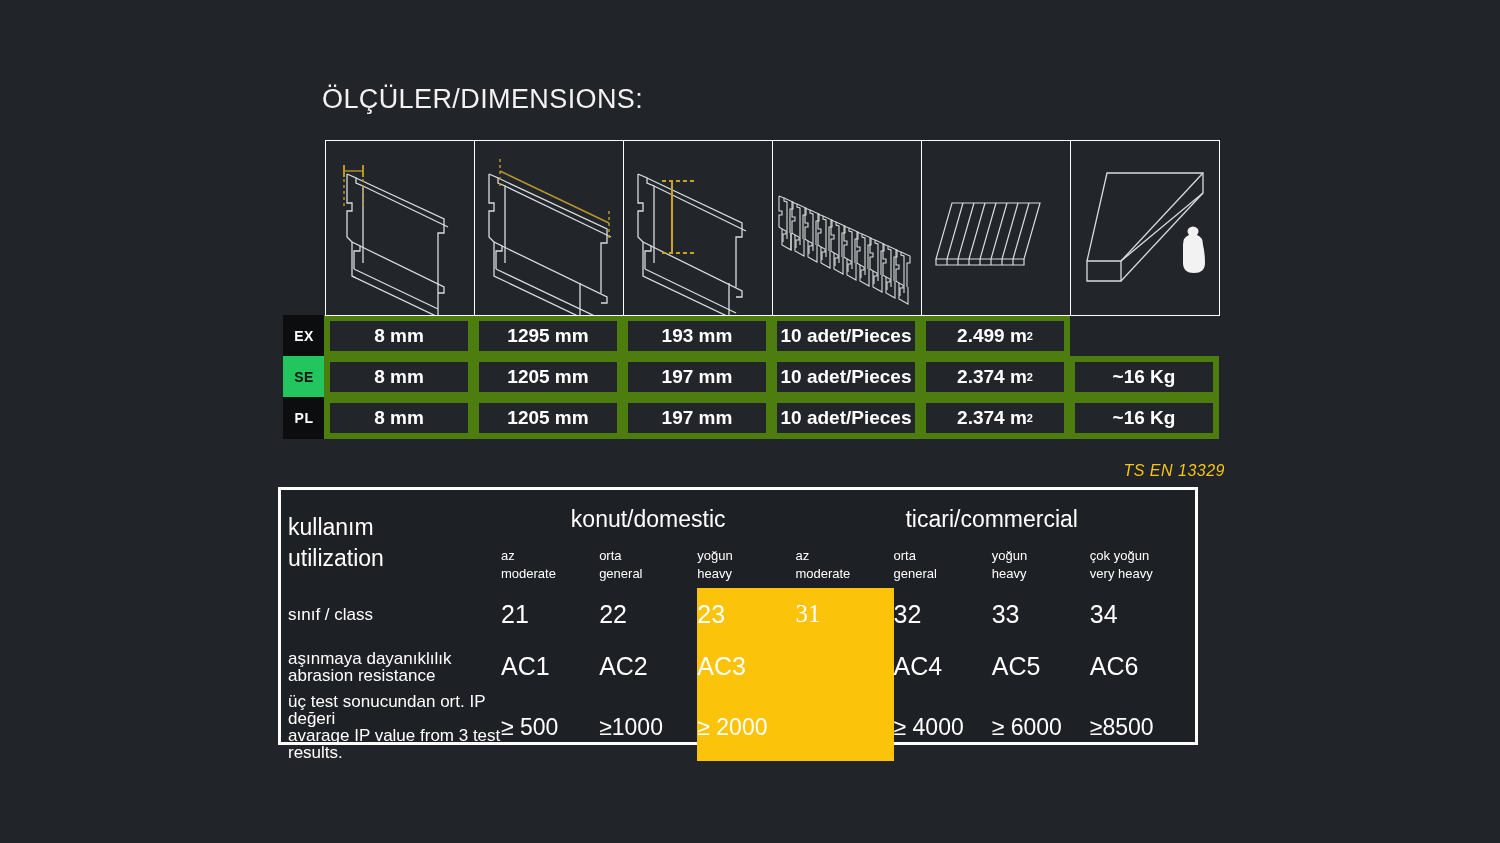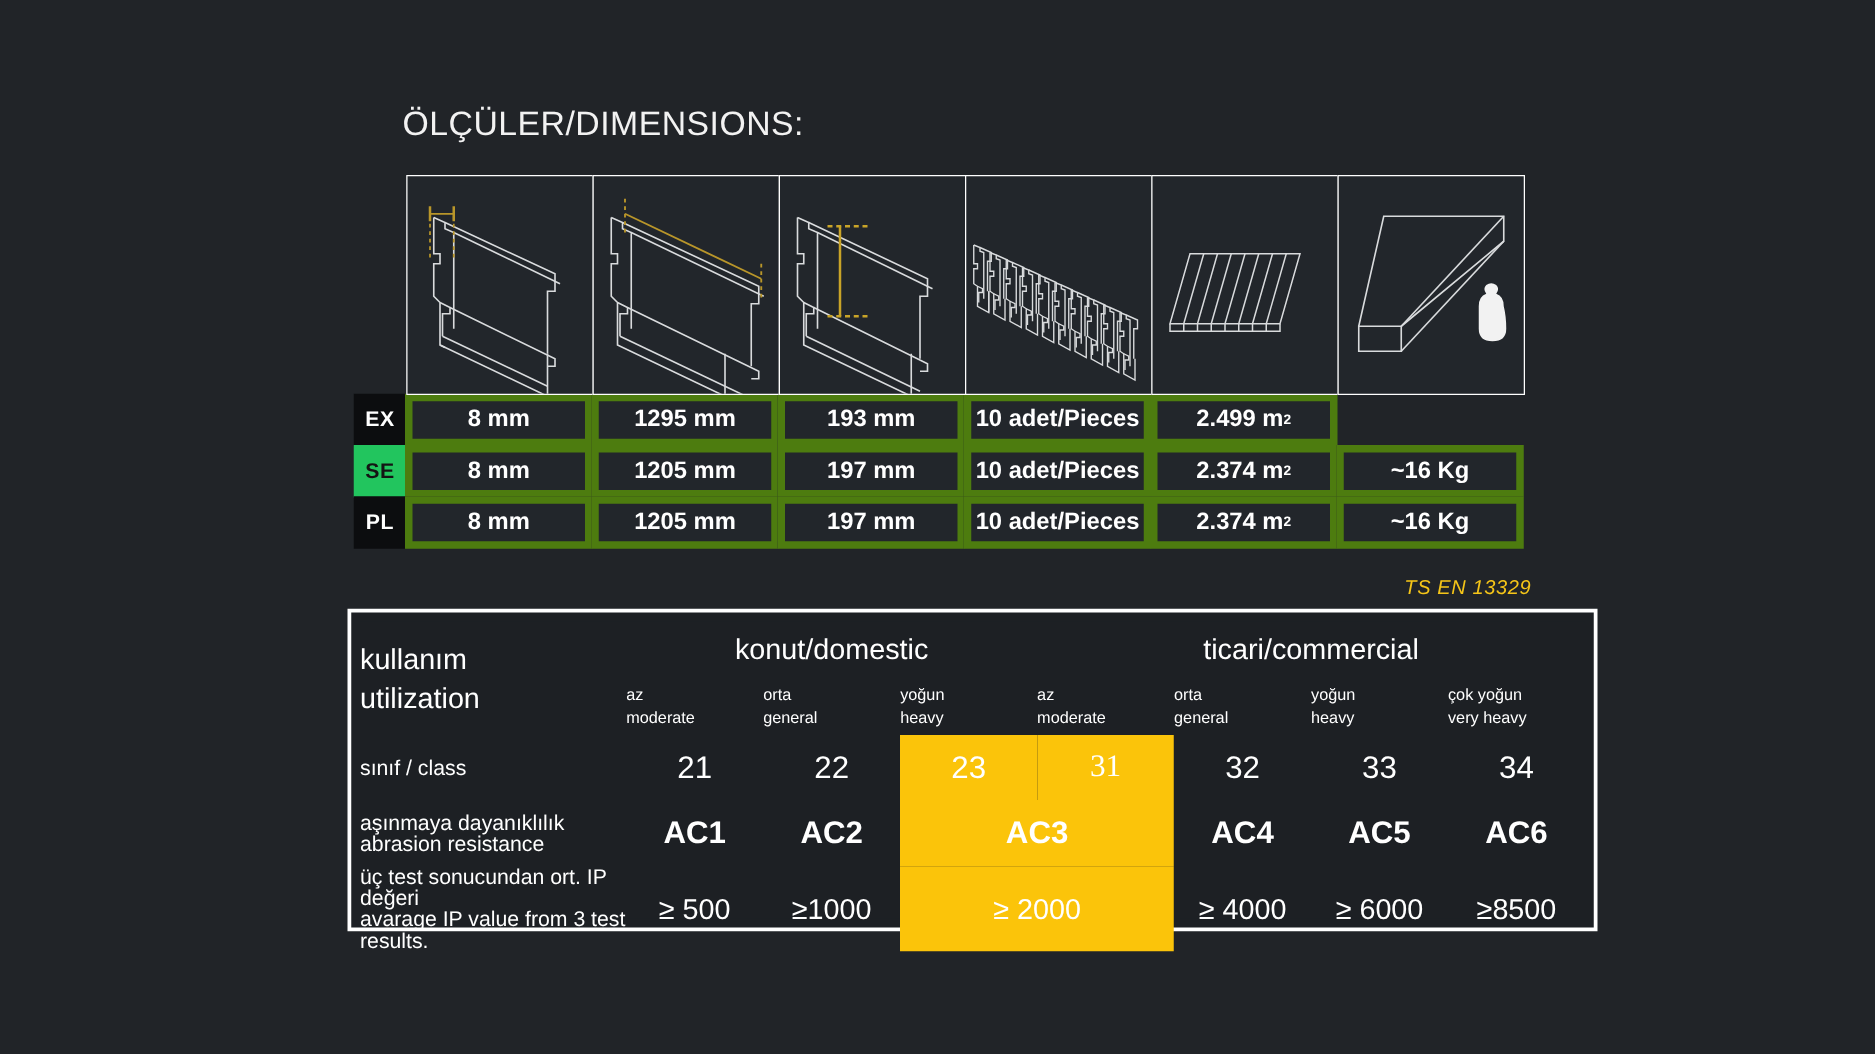--- a/index.html
+++ b/index.html
@@ -30,21 +30,21 @@
     position:relative;overflow:hidden;
     box-sizing:border-box;
   }
   .dim-pic-cell:first-child{margin-left:0;}
   .dim-pic-cell svg{position:absolute;left:0;top:0;}
 
   .dim-row{display:flex;height:42px;margin-top:-1px;}
   .dim-label{
     width:42px;height:42px;box-sizing:border-box;
     display:flex;align-items:center;justify-content:center;
-    font-size:17px;font-weight:bold;letter-spacing:.5px;
+    font-size:14px;font-weight:bold;letter-spacing:.5px;
   }
   .dim-label.black{background:#0c0d0f;color:#ffffff;}
   .dim-label.yellow{background:#22c55e;color:#141414;}
   .dim-cell{
     width:150px;height:42px;box-sizing:border-box;
     border:6px solid #4d7c0f;margin-left:-1px;
     display:flex;align-items:center;justify-content:center;
     color:#ffffff;font-size:19px;font-weight:bold;
     background:#22262b;white-space:nowrap;
   }
@@ -54,21 +54,21 @@
   .std-tag{
     position:absolute;left:0;top:462px;width:1225px;
     text-align:right;
     color:#f5c518;font-size:16px;font-style:italic;
     letter-spacing:.5px;
   }
 
   
   .util-outer{
     position:absolute;left:278px;top:487px;
-    width:1000px;height:258px;
+    width:920px;height:258px;
     border:3px solid #ffffff;
     background:#1d2024;
     box-sizing:border-box;
     padding:7px;
   }
   .util-inner{
     width:100%;height:100%;
     background:#1d2024;
     position:relative;
     box-sizing:border-box;
@@ -95,25 +95,25 @@
   .grp-head{
     font-size:23px;text-align:center;height:44px;
     border-bottom:2px solid #e8b800;
   }
   .grp-sep-l{border-left:2px solid #e8b800;}
   .sub-head{
     font-size:13px;line-height:18px;height:47px;
     border-bottom:2px solid #e8b800;border-left:2px solid #e8b800;
   }
   .val{
-    font-size:25px;text-align:center;
+    font-size:25px;text-align:left;
     border-left:2px solid #e8b800;
   }
   .val.r1{height:52px;}
-  .val.r2{height:53px;font-weight:bold;}
+  .val.r2{height:53px;}
   .val.r3{height:52px;font-size:23px;}
   .rule{border-bottom:2px solid #e8b800;}
   .hl{background:#fbc40a;color:#171717;border-left-color:#fbc40a;margin-top:11px;}
   .hl-sep{border-left:2px solid #1d2024;font-family:Liberation Serif, serif;}
 </style>
 </head>
 <body>
 
 <div class="page">
 

